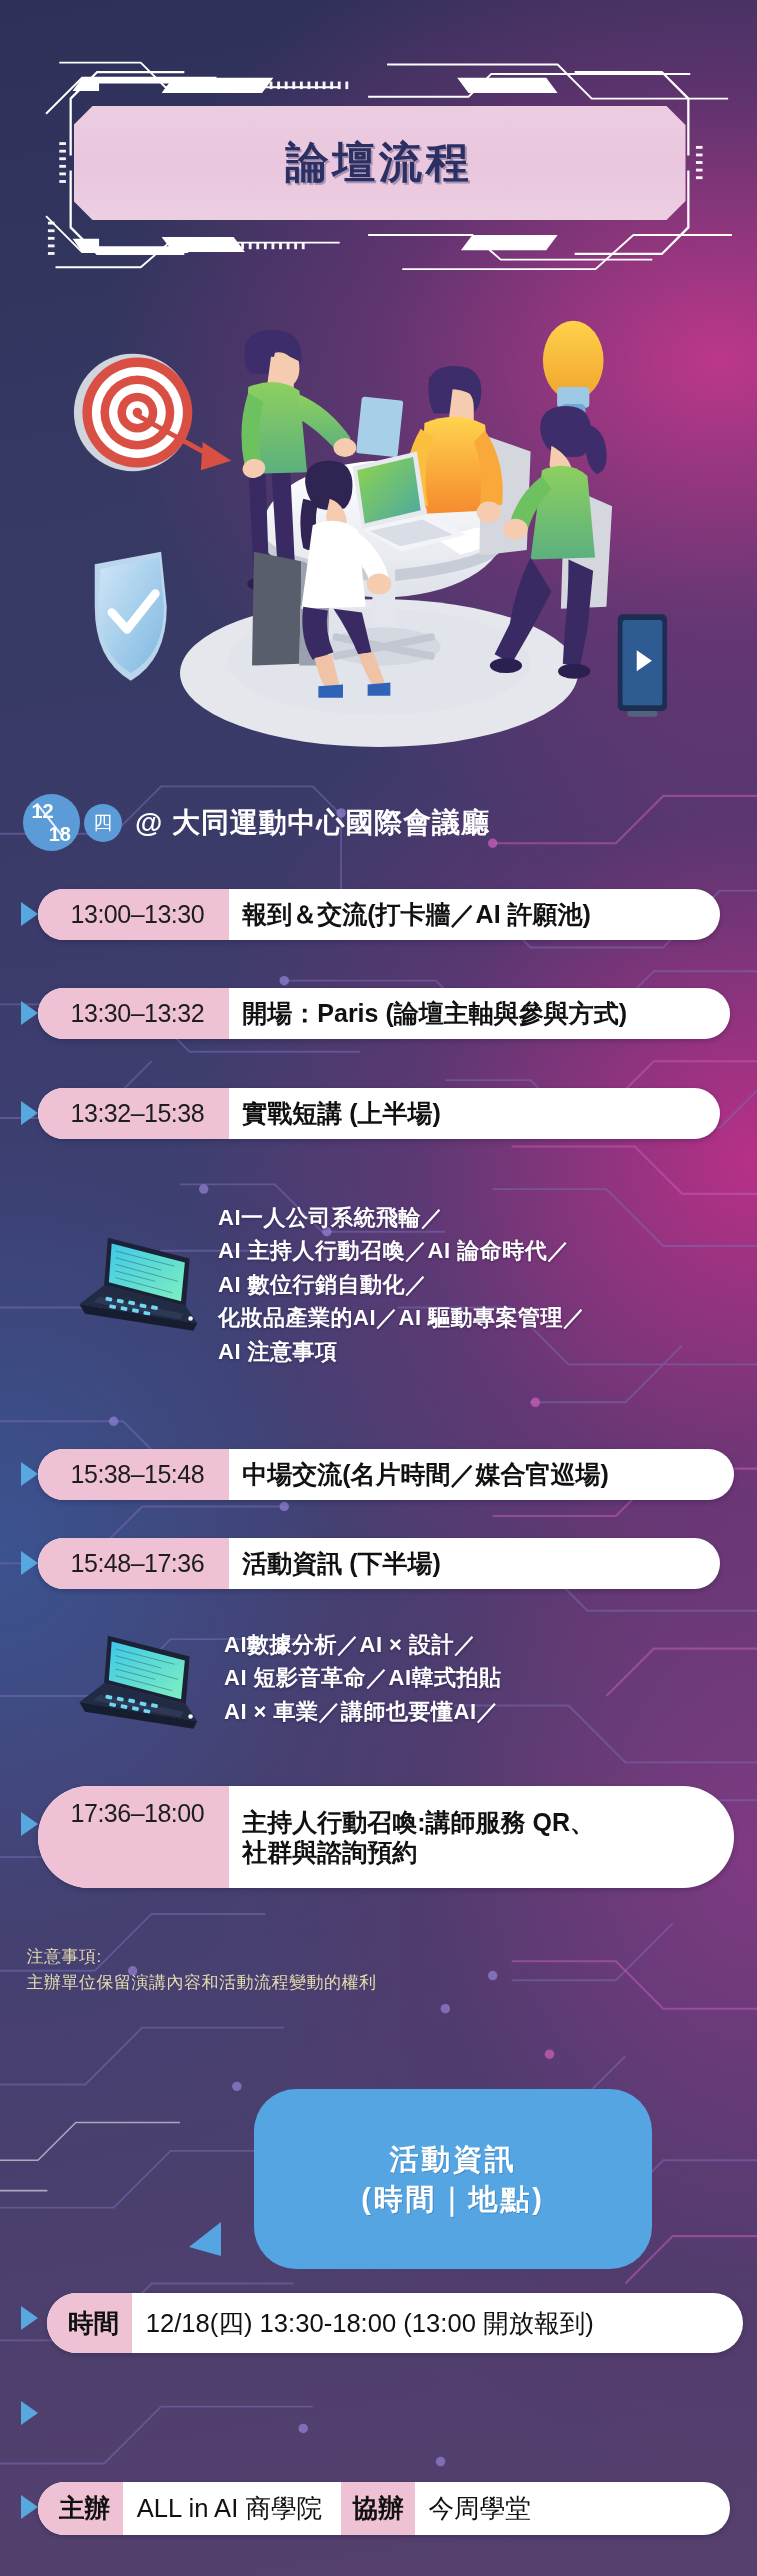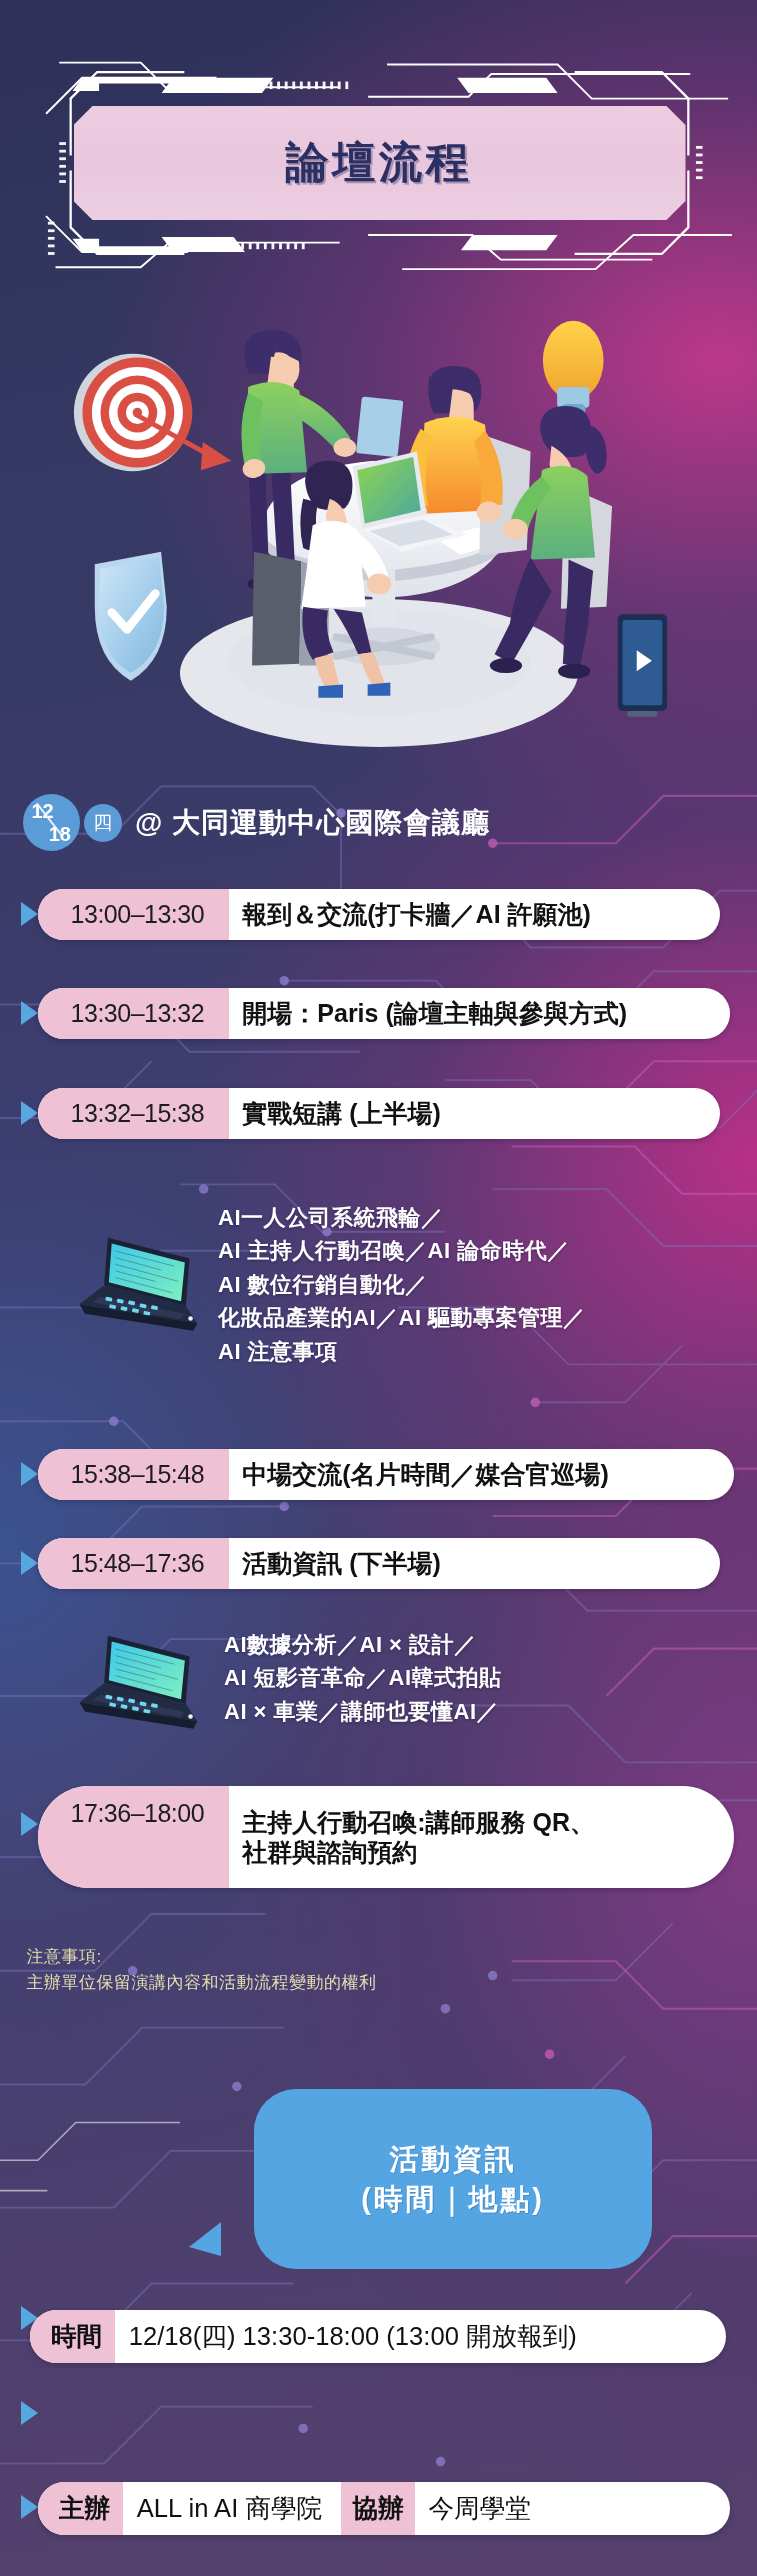--- a/index.html
+++ b/index.html
@@ -665,21 +665,21 @@
     <div>主辦單位保留演講內容和活動流程變動的權利</div>
   </div>
 
   <div class="bubble-tail" style="left:189px; top:2222px;"></div>
   <div class="bubble" style="left:218px; top:2089px; width:398px; height:180px;margin-left:36px;">
     <div>活動資訊</div>
     <div>(時間｜地點)</div>
   </div>
 
   <div class="arrow" style="left:21px; top:2306px;"></div>
-  <div class="irow" style="left:30px; top:2293px; width:696px; height:53px;margin-top:17px;">
+  <div class="irow" style="left:47px; top:2293px; width:696px; height:60px;">
     <div class="tag">時間</div>
     <div class="val">12/18(四) 13:30-18:00 (13:00 開放報到)</div>
   </div>
 
   <div class="arrow" style="left:21px; top:2401px;"></div>
 
   <div class="arrow" style="left:21px; top:2495px;"></div>
   <div class="irow" style="left:38px; top:2482px; width:692px; height:53px;">
     <div class="tag">主辦</div>
     <div class="val">ALL in AI 商學院</div>

